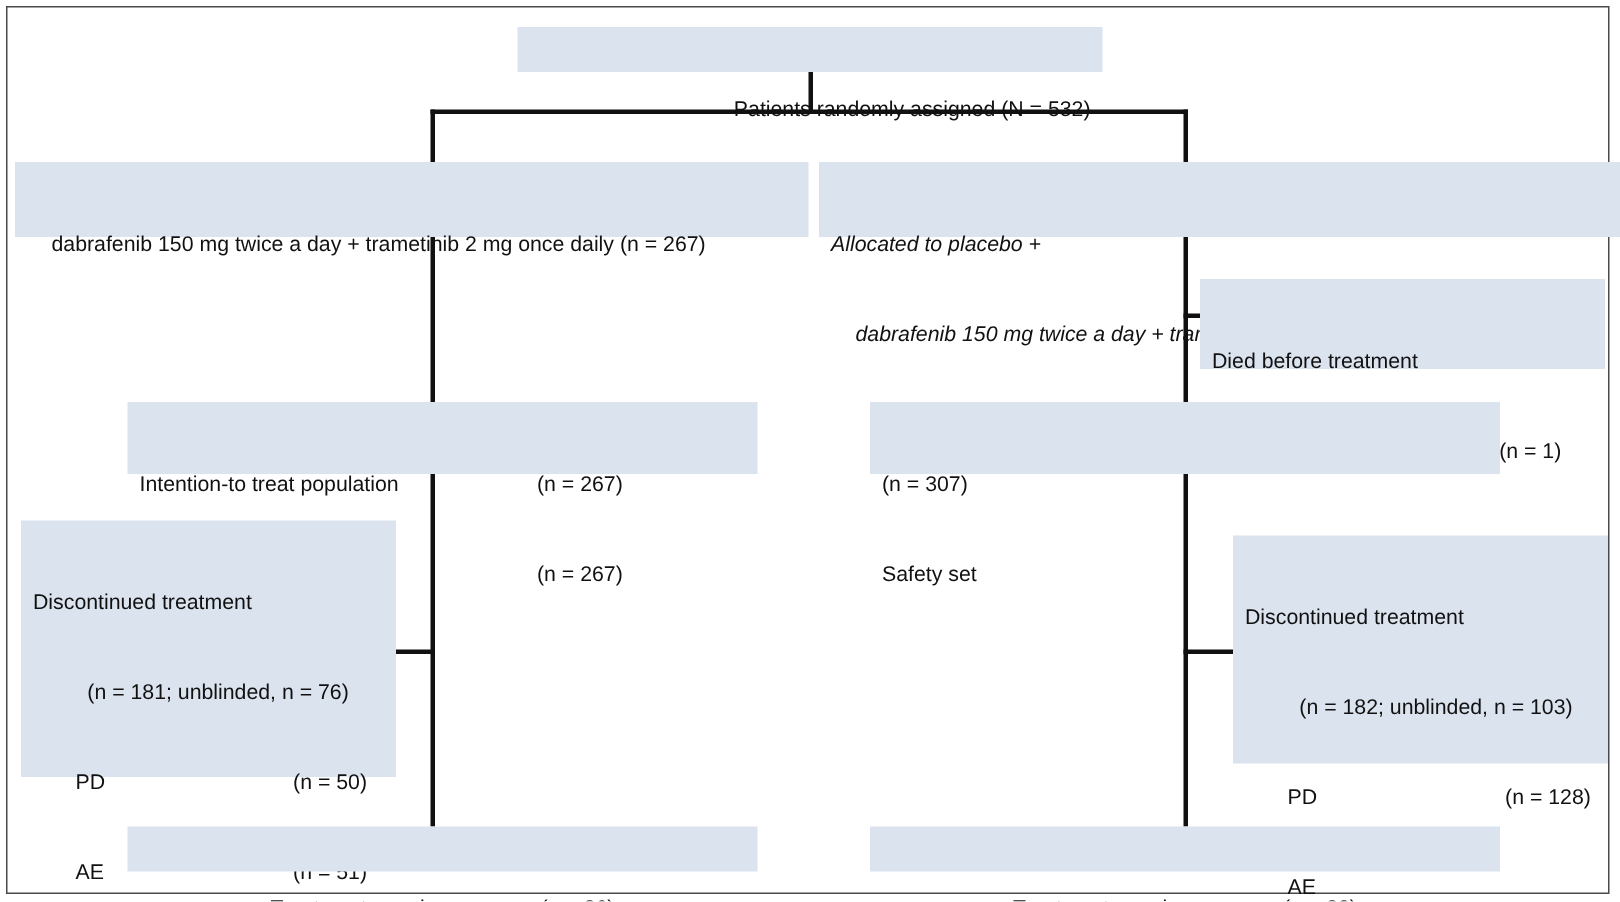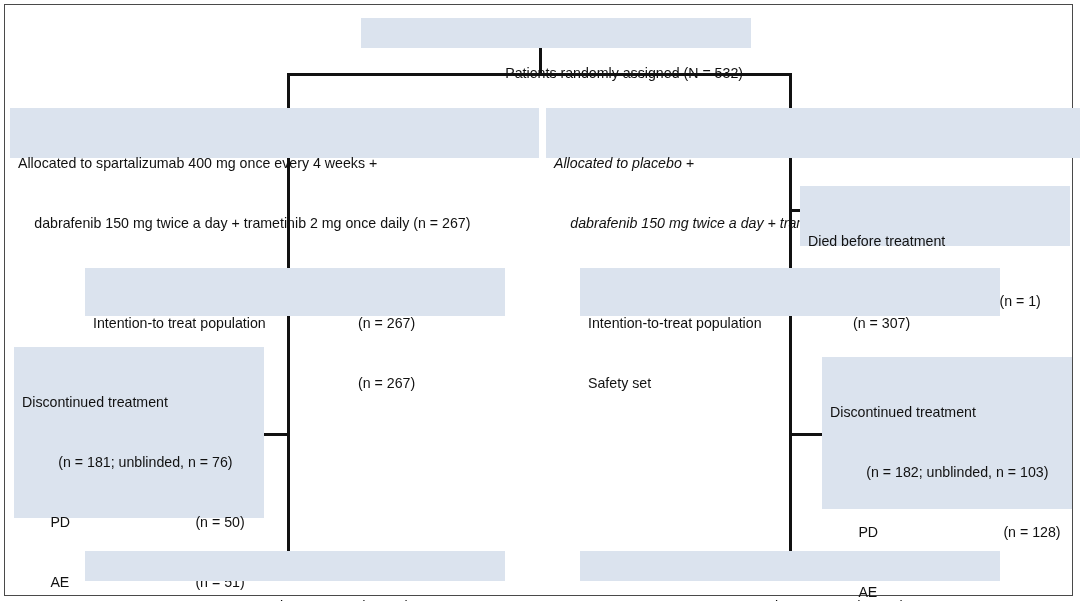--- a/index.html
+++ b/index.html
@@ -38,21 +38,20 @@
     background: #dbe3ee;
     color: #111111;
     font-size: 14.2px;
     line-height: 20px;
     box-sizing: border-box;
     padding: 5px 8px;
     white-space: pre;
   }
   .box.center {
     text-align: right;
-    margin-left: 16px;
   }
 
   .row {
     display: block;
     white-space: pre;
   }
   .indent1 { padding-left: 1.15em; }
   .indent2 { padding-left: 2.55em; }
   .indent3 { padding-left: 2.0em; }
 
@@ -114,21 +113,20 @@
 
   <div class="vline" style="left:789px; top:316px; height:235px;"></div>
 
   <div class="hline" style="left:789px; top:433px; width:35px;"></div>
 
   <div class="box center" id="box-randomized">
     <span class="row">Patients randomly assigned (N = 532)</span>
   </div>
 
   <div class="box" id="box-alloc-left">
-    <span class="row">Allocated to spartalizumab 400 mg once every 4 weeks +</span>
     <span class="row indent1">dabrafenib 150 mg twice a day + trametinib 2 mg once daily (n = 267)</span>
   </div>
 
   <div class="box" id="box-alloc-right">
     <span class="row">Allocated to placebo +</span>
     <span class="row indent1">dabrafenib 150 mg twice a day + trametinib 2 mg once daily (n = 265)</span>
   </div>
 
   <div class="box" id="box-died">
     <span class="row">Died before treatment</span>
@@ -141,21 +139,20 @@
       <span class="v">(n = 267)</span>
     </div>
     <div class="kv">
       <span class="k" style="width:265px;">Safety set</span>
       <span class="v">(n = 267)</span>
     </div>
   </div>
 
   <div class="box" id="box-itt-right">
     <div class="kv">
-      <span class="k" style="width:265px;">Intention-to-treat population</span>
       <span class="v">(n = 307)</span>
     </div>
     <div class="kv">
       <span class="k" style="width:265px;">Safety set</span>
       <span class="v">(n = 264)</span>
     </div>
   </div>
 
   <div class="box" id="box-disc-left">
     <span class="row">Discontinued treatment</span>

